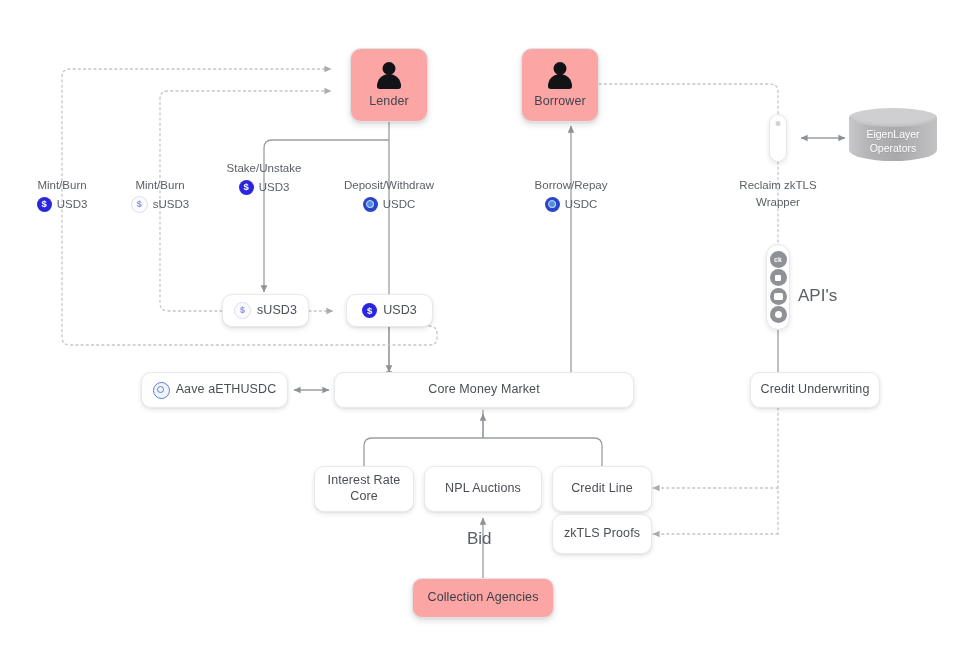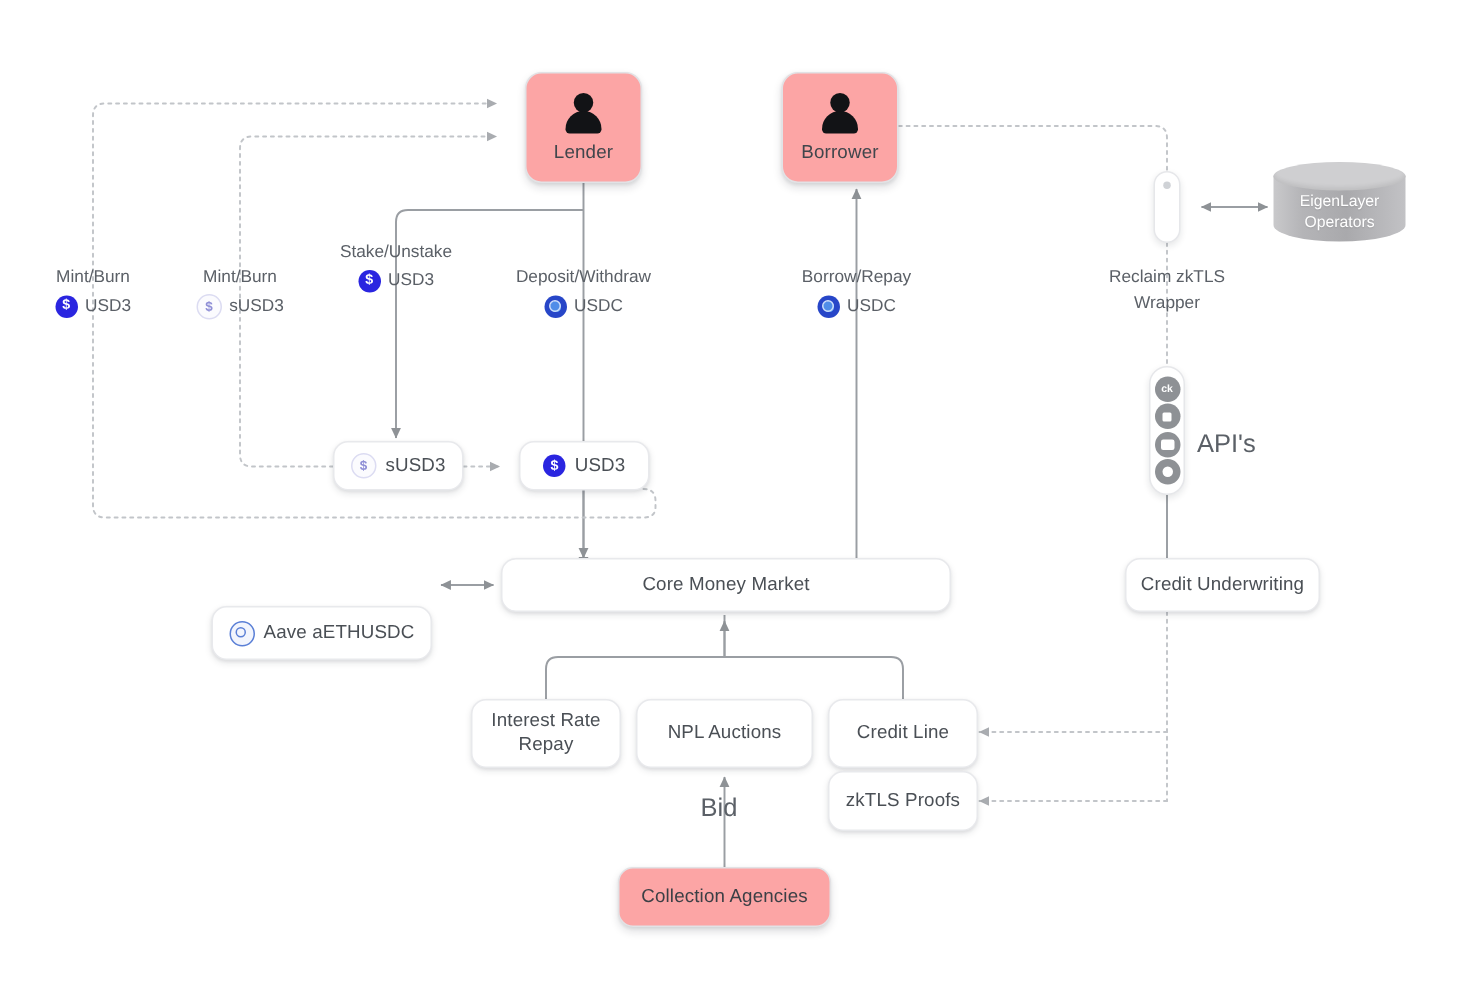--- a/index.html
+++ b/index.html
@@ -327,39 +327,39 @@
 
   <div class="node white" style="left:346px;top:294px;width:87px;height:33px;">
     <span class="chip">
       <span class="tok usd3">
           <span>$</span>
         </span>
       <span>USD3</span>
     </span>
   </div>
 
-  <div class="node white" style="left:141px;top:372px;width:147px;height:36px;margin-top:32px;">
+  <div class="node white" style="left:141px;top:372px;width:147px;height:36px;">
     <span class="chip">
       <span class="tok aave"></span>
       <span>Aave aETHUSDC</span>
     </span>
   </div>
 
   <div class="node white" style="left:334px;top:372px;width:300px;height:36px;">
     <span>Core Money Market</span>
   </div>
 
   <div class="node white" style="left:714px;top:372px;width:130px;height:36px;margin-left:36px;">
     <span>Credit Underwriting</span>
   </div>
 
   <div class="node white" style="left:314px;top:466px;width:100px;height:46px;">
     <span>
       <span>Interest Rate</span><br>
-      <span>Repay</span>
+      <span>Core</span>
     </span>
   </div>
 
   <div class="node white" style="left:424px;top:466px;width:118px;height:46px;">
     <span>NPL Auctions</span>
   </div>
 
   <div class="node white" style="left:552px;top:466px;width:100px;height:46px;">
     <span>Credit Line</span>
   </div>

